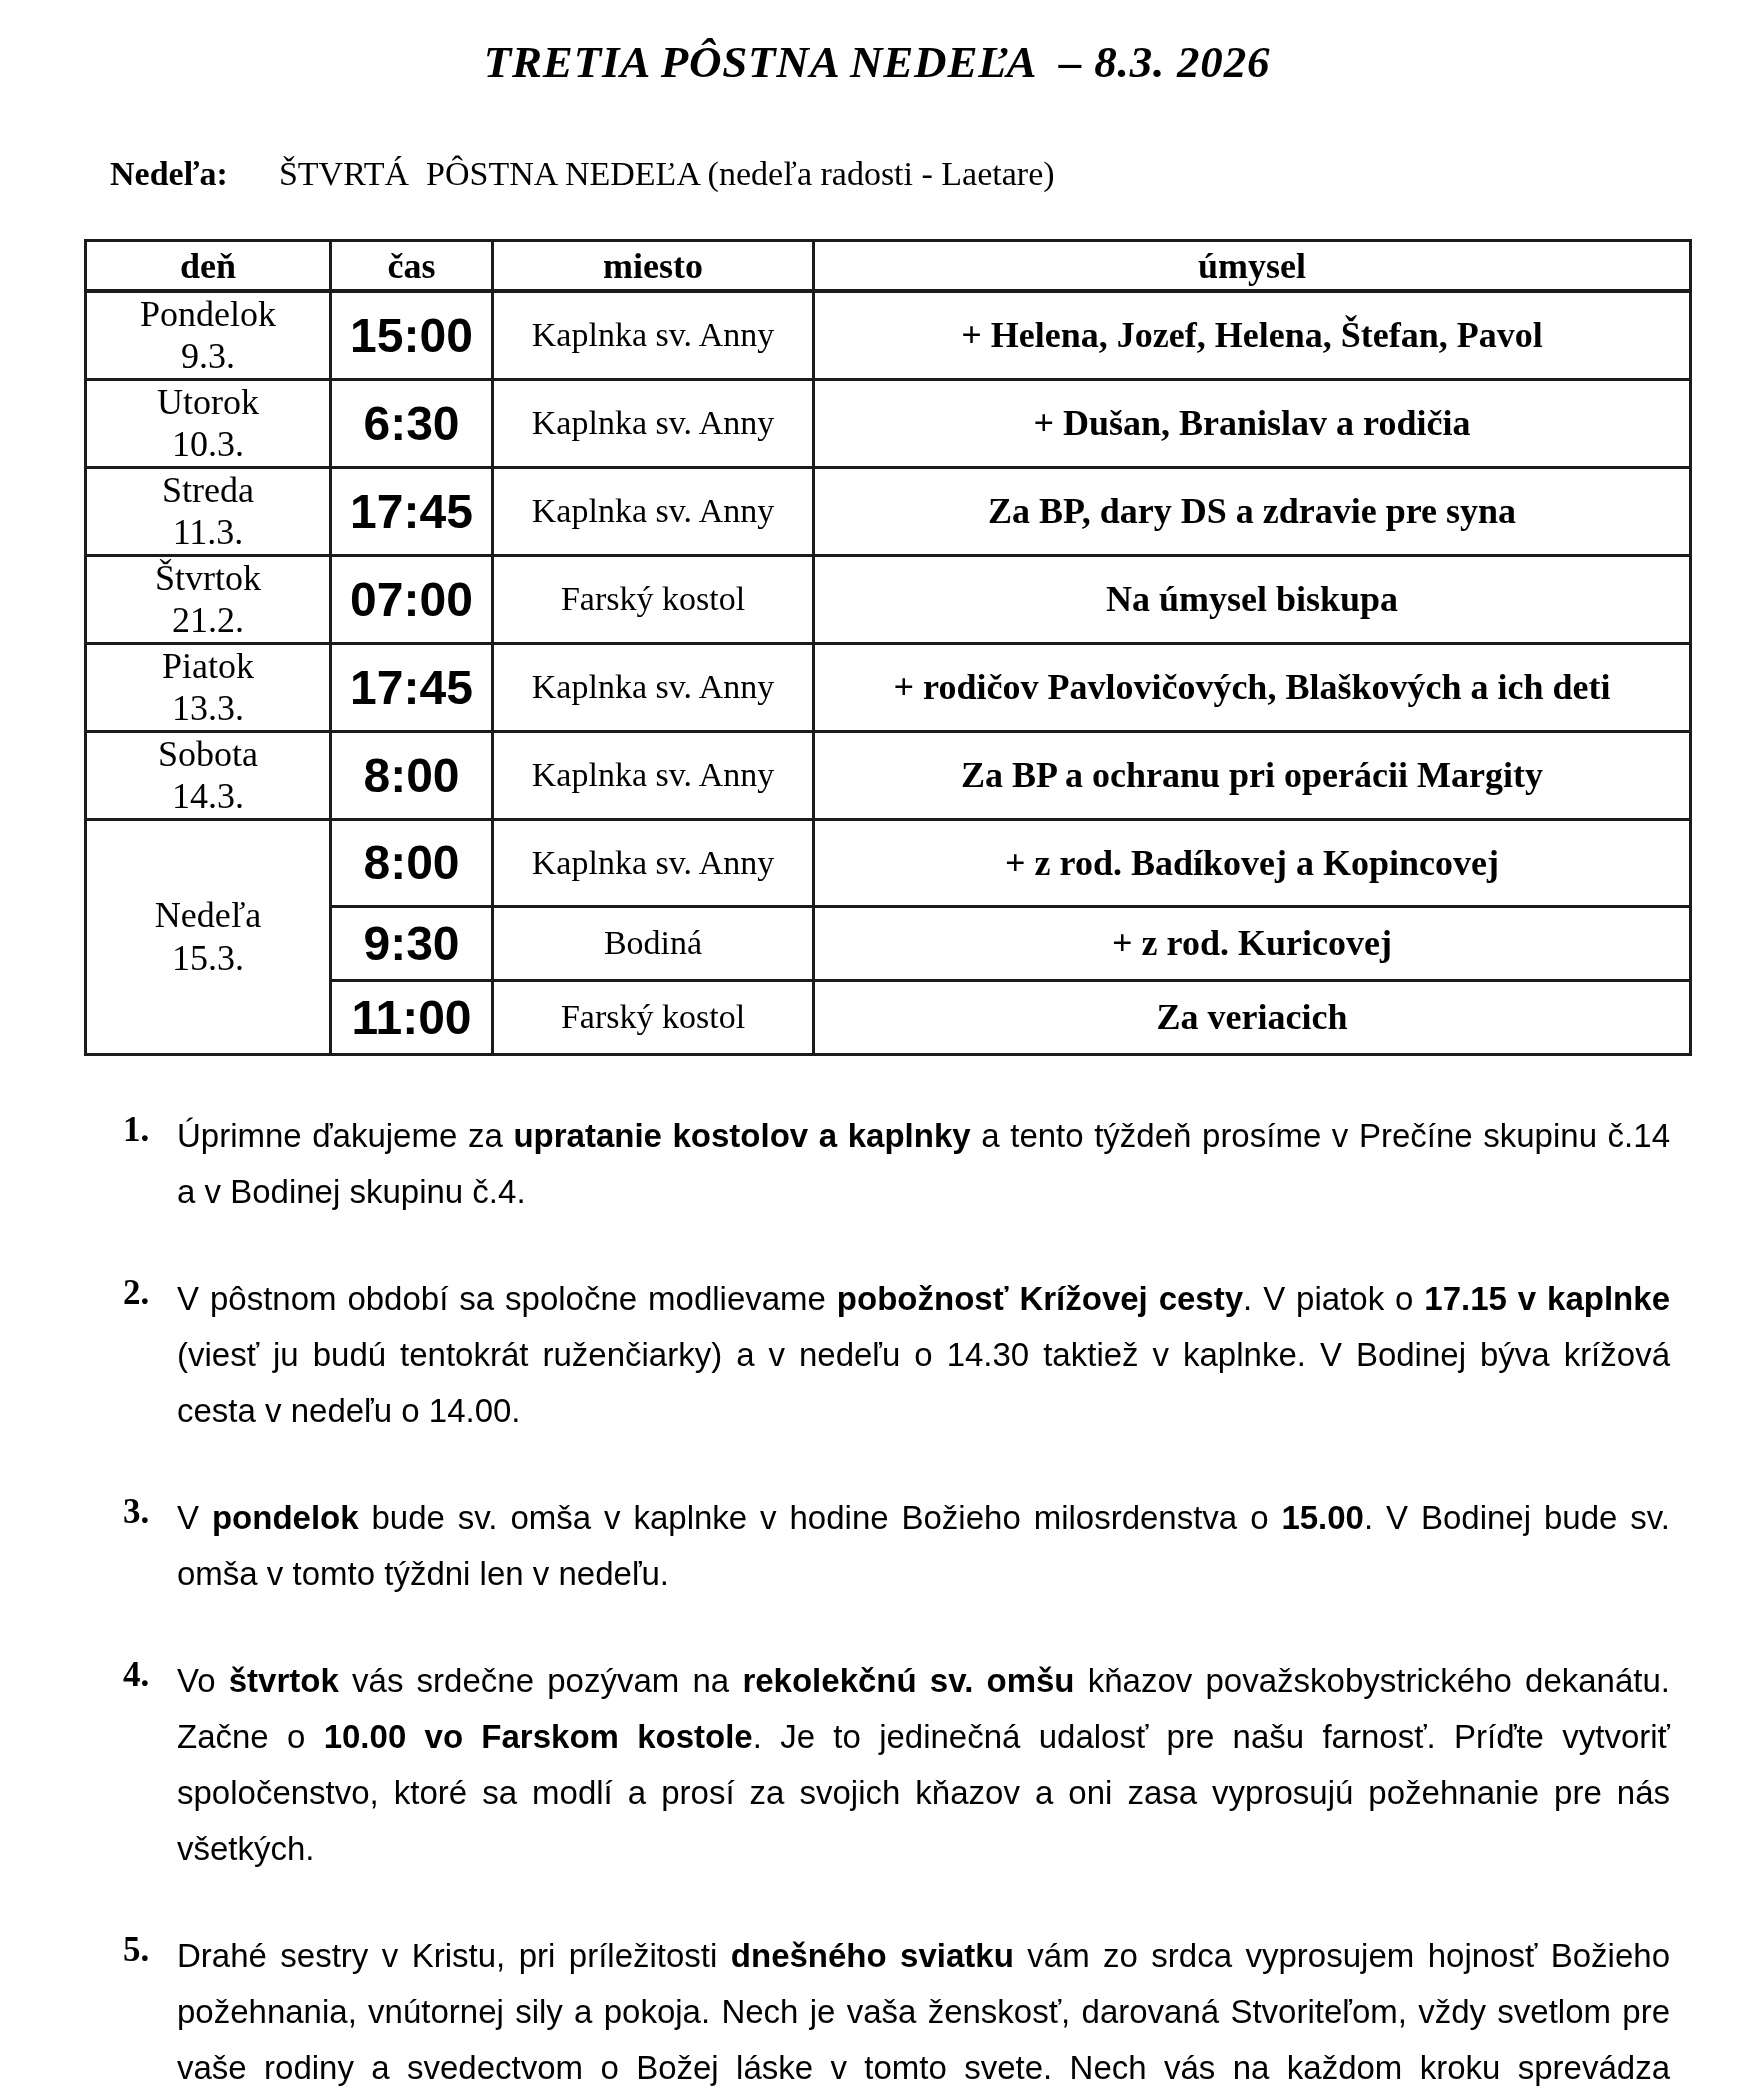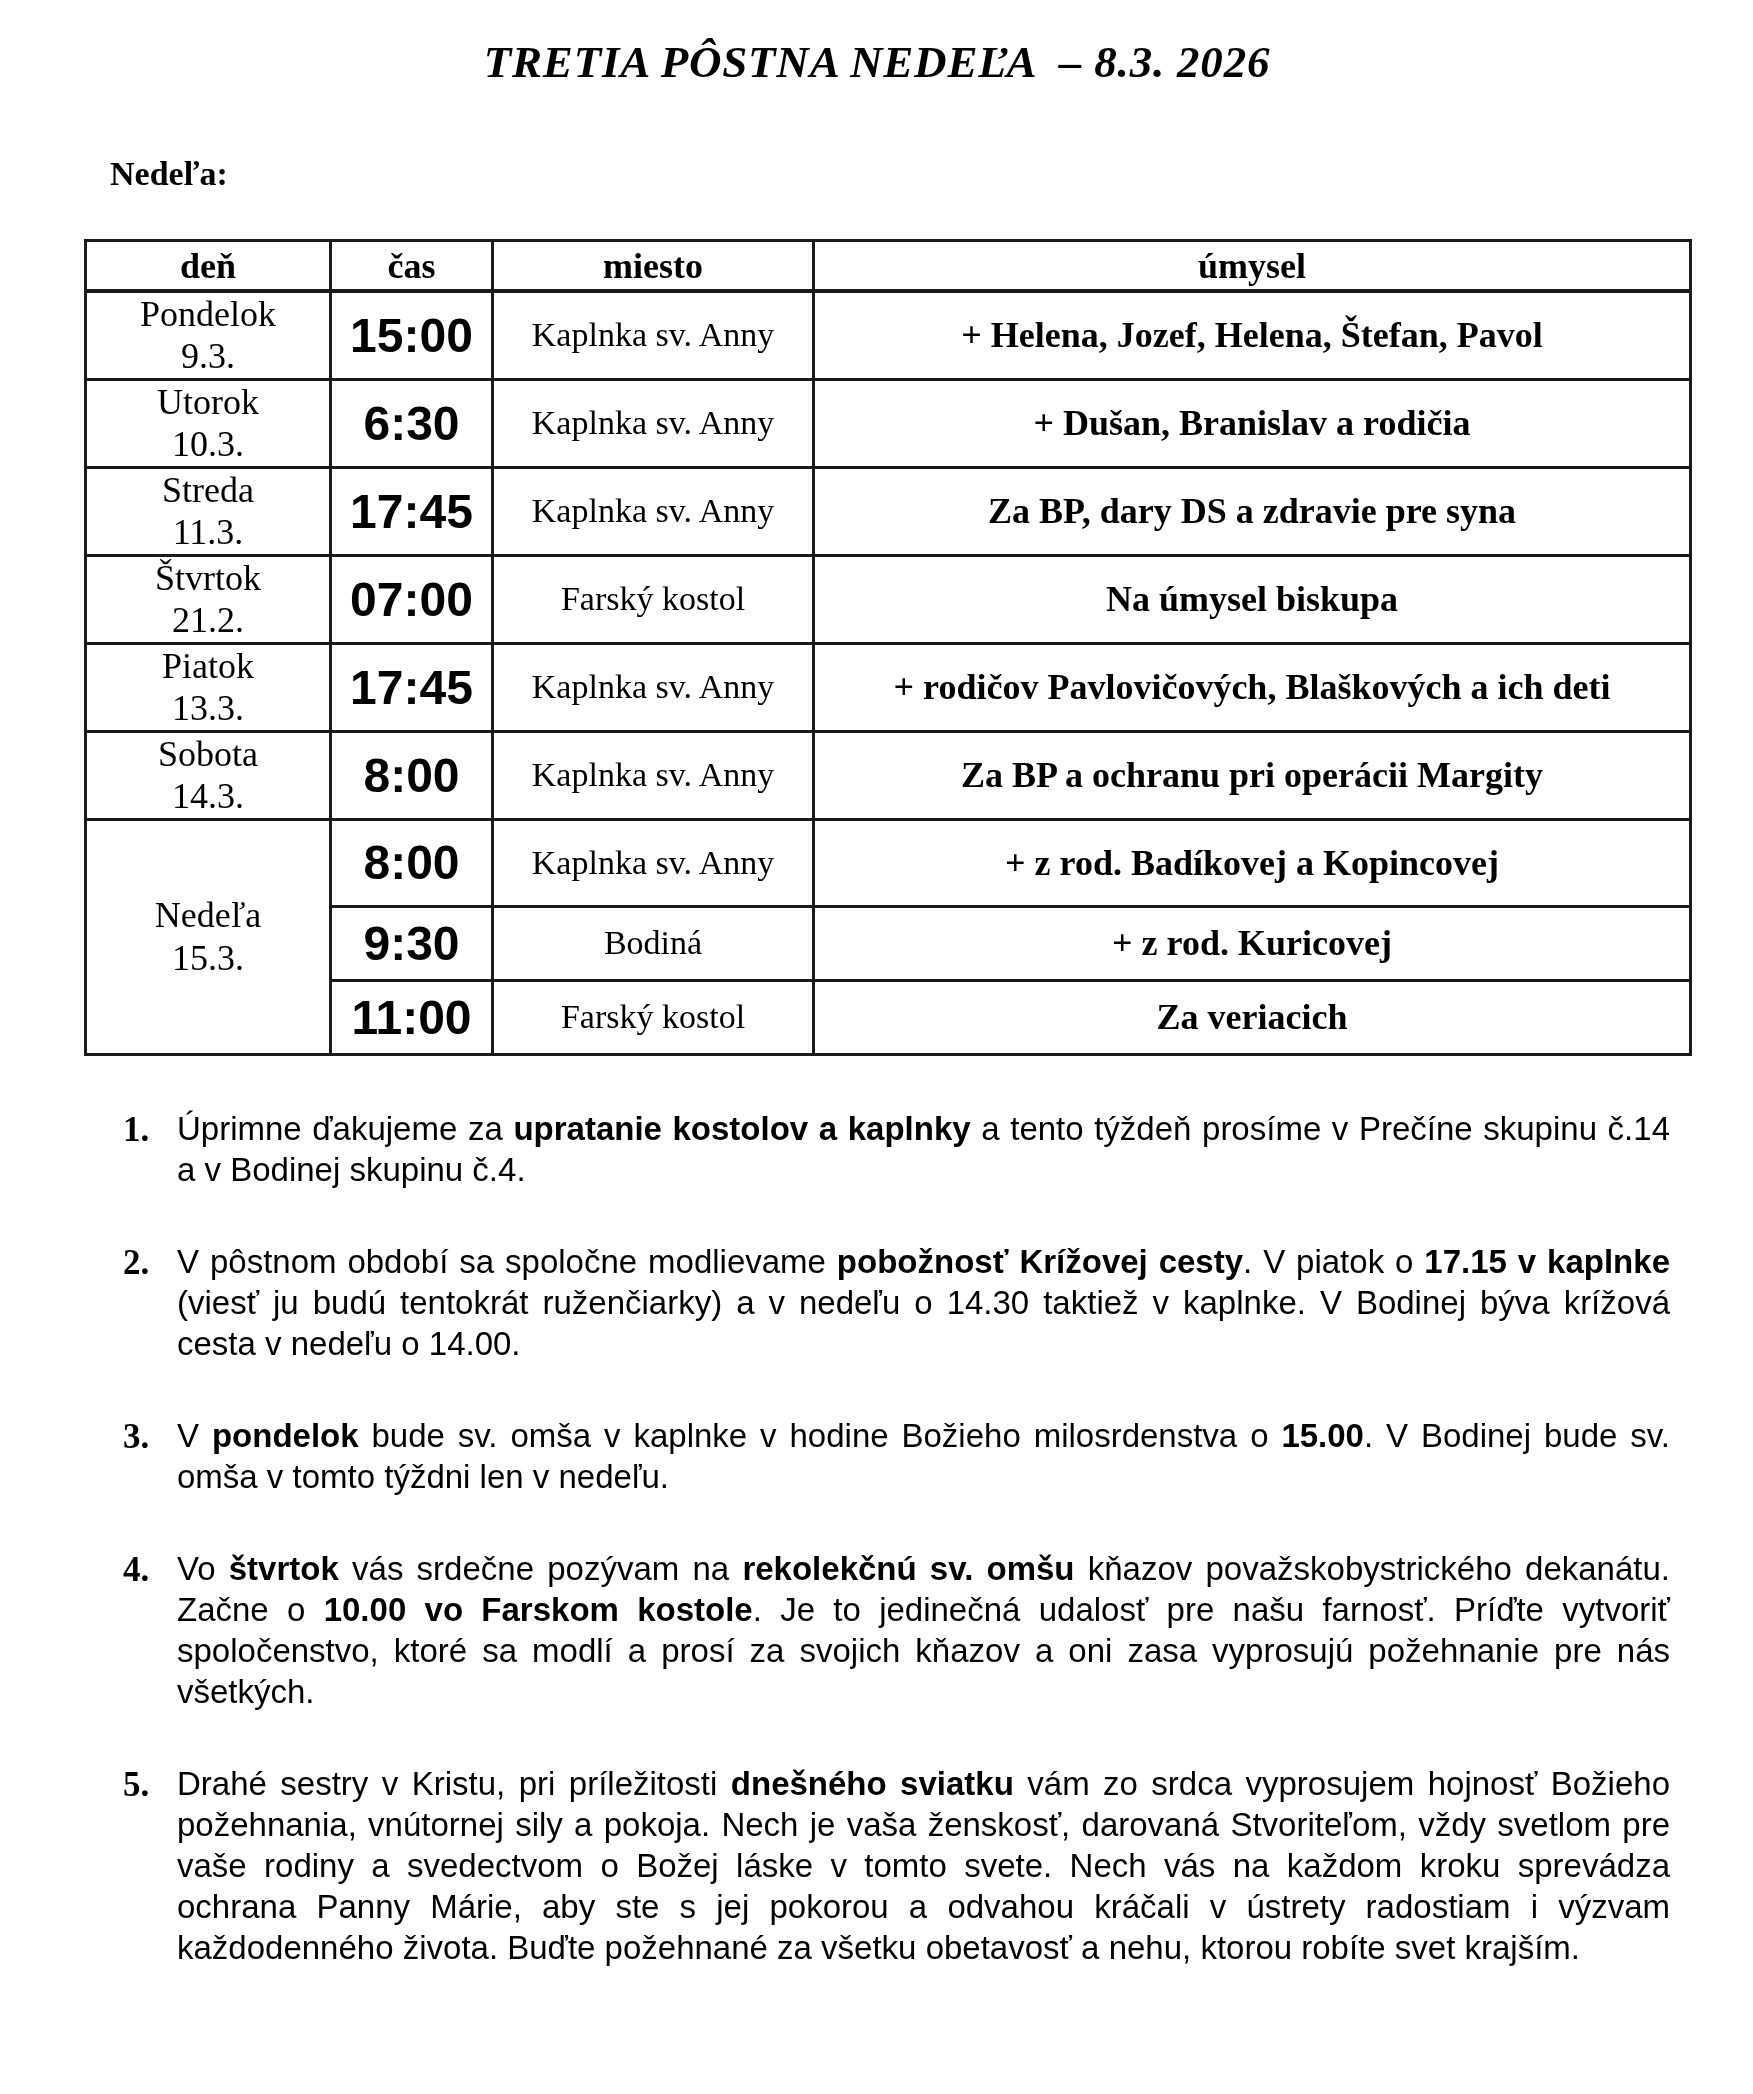--- a/index.html
+++ b/index.html
@@ -99,34 +99,35 @@
     flex: 0 0 54px;
     font-family: "Liberation Serif", serif;
     font-weight: bold;
     font-size: 35px;
     line-height: 43px;
   }
   .announcement-body {
     flex: 1;
     font-family: "Liberation Sans", sans-serif;
     font-size: 33px;
-    line-height: 41px;
+    line-height: 56px;
     text-align: justify;
   }
   .announcement-body b { font-weight: bold; }
 </style>
 </head>
 <body>
 
 <div class="page">
 
   <h1 class="doc-title">TRETIA PÔSTNA NEDEĽA  – 8.3. 2026</h1>
 
   <div class="subtitle-row">
     <span class="subtitle-label">Nedeľa:</span>
+    <span class="subtitle-text">ŠTVRTÁ  PÔSTNA NEDEĽA (nedeľa radosti - Laetare)</span>
   </div>
 
   <table class="schedule">
     <colgroup>
       <col class="c-day">
         <col class="c-time">
         <col class="c-place">
         <col class="c-int">
     </colgroup>
     <thead>

